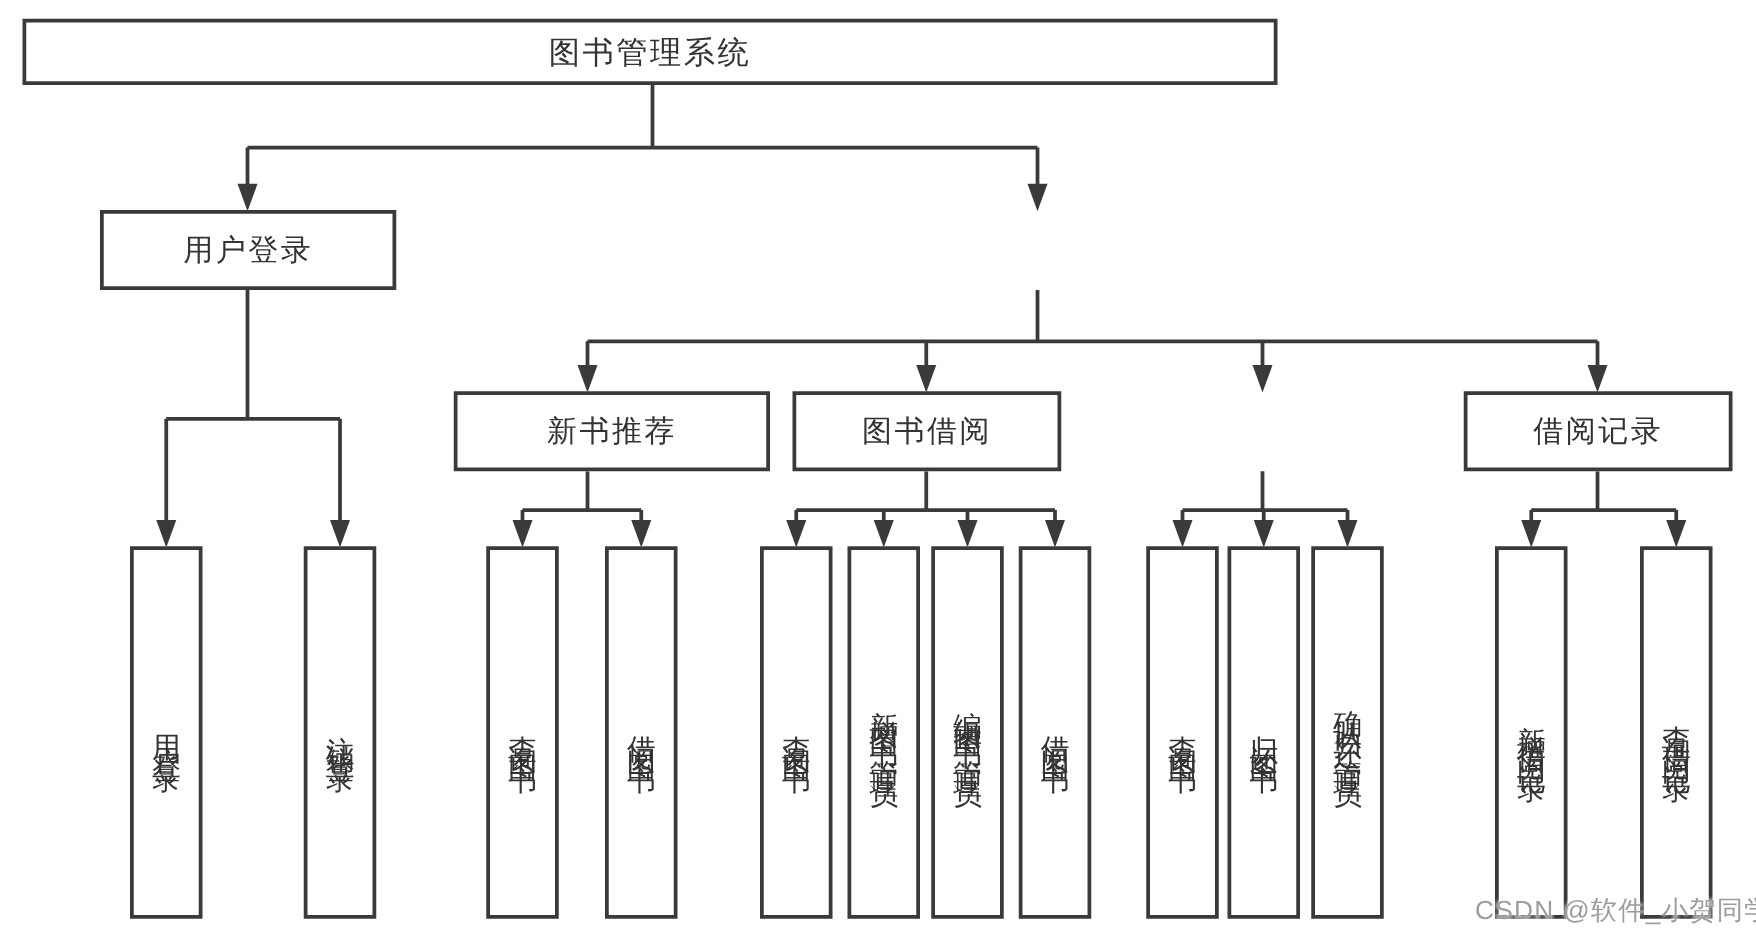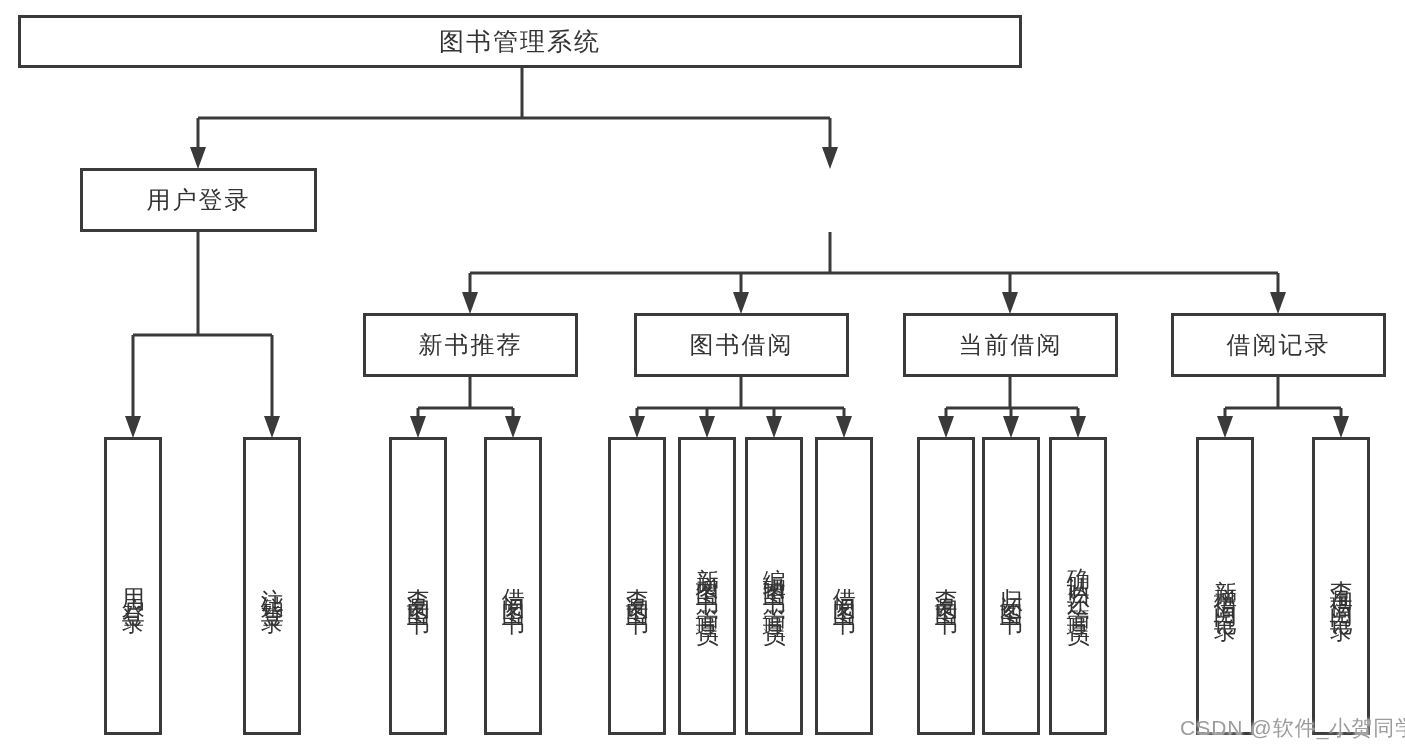--- a/index.html
+++ b/index.html
@@ -87,28 +87,25 @@
   </svg>
 
   <div class="box root" style="left:18px; top:15px; width:1004px; height:53px;">
     <span class="hlabel">图书管理系统</span>
   </div>
 
   <div class="box" style="left:80px; top:168px; width:237px; height:64px;">
     <span class="hlabel">用户登录</span>
   </div>
 
-  <div class="box" style="left:363px; top:313px; width:215px; height:64px;">
+  <div class="box" style="left:363px; top:313px; width:253px; height:64px;">
     <span class="hlabel">新书推荐</span>
   </div>
   <div class="box" style="left:634px; top:313px; width:215px; height:64px;">
     <span class="hlabel">图书借阅</span>
-  </div>
-  <div class="box" style="left:903px; top:313px; width:215px; height:64px;">
-    <span class="hlabel">当前借阅</span>
   </div>
   <div class="box" style="left:1171px; top:313px; width:215px; height:64px;">
     <span class="hlabel">借阅记录</span>
   </div>
 
   <div class="box" style="left:104px; top:437px; width:58px; height:298px;">
     <span class="vlabel">用户登录</span>
   </div>
   <div class="box" style="left:243px; top:437px; width:58px; height:298px;">
     <span class="vlabel">注销登录</span>

